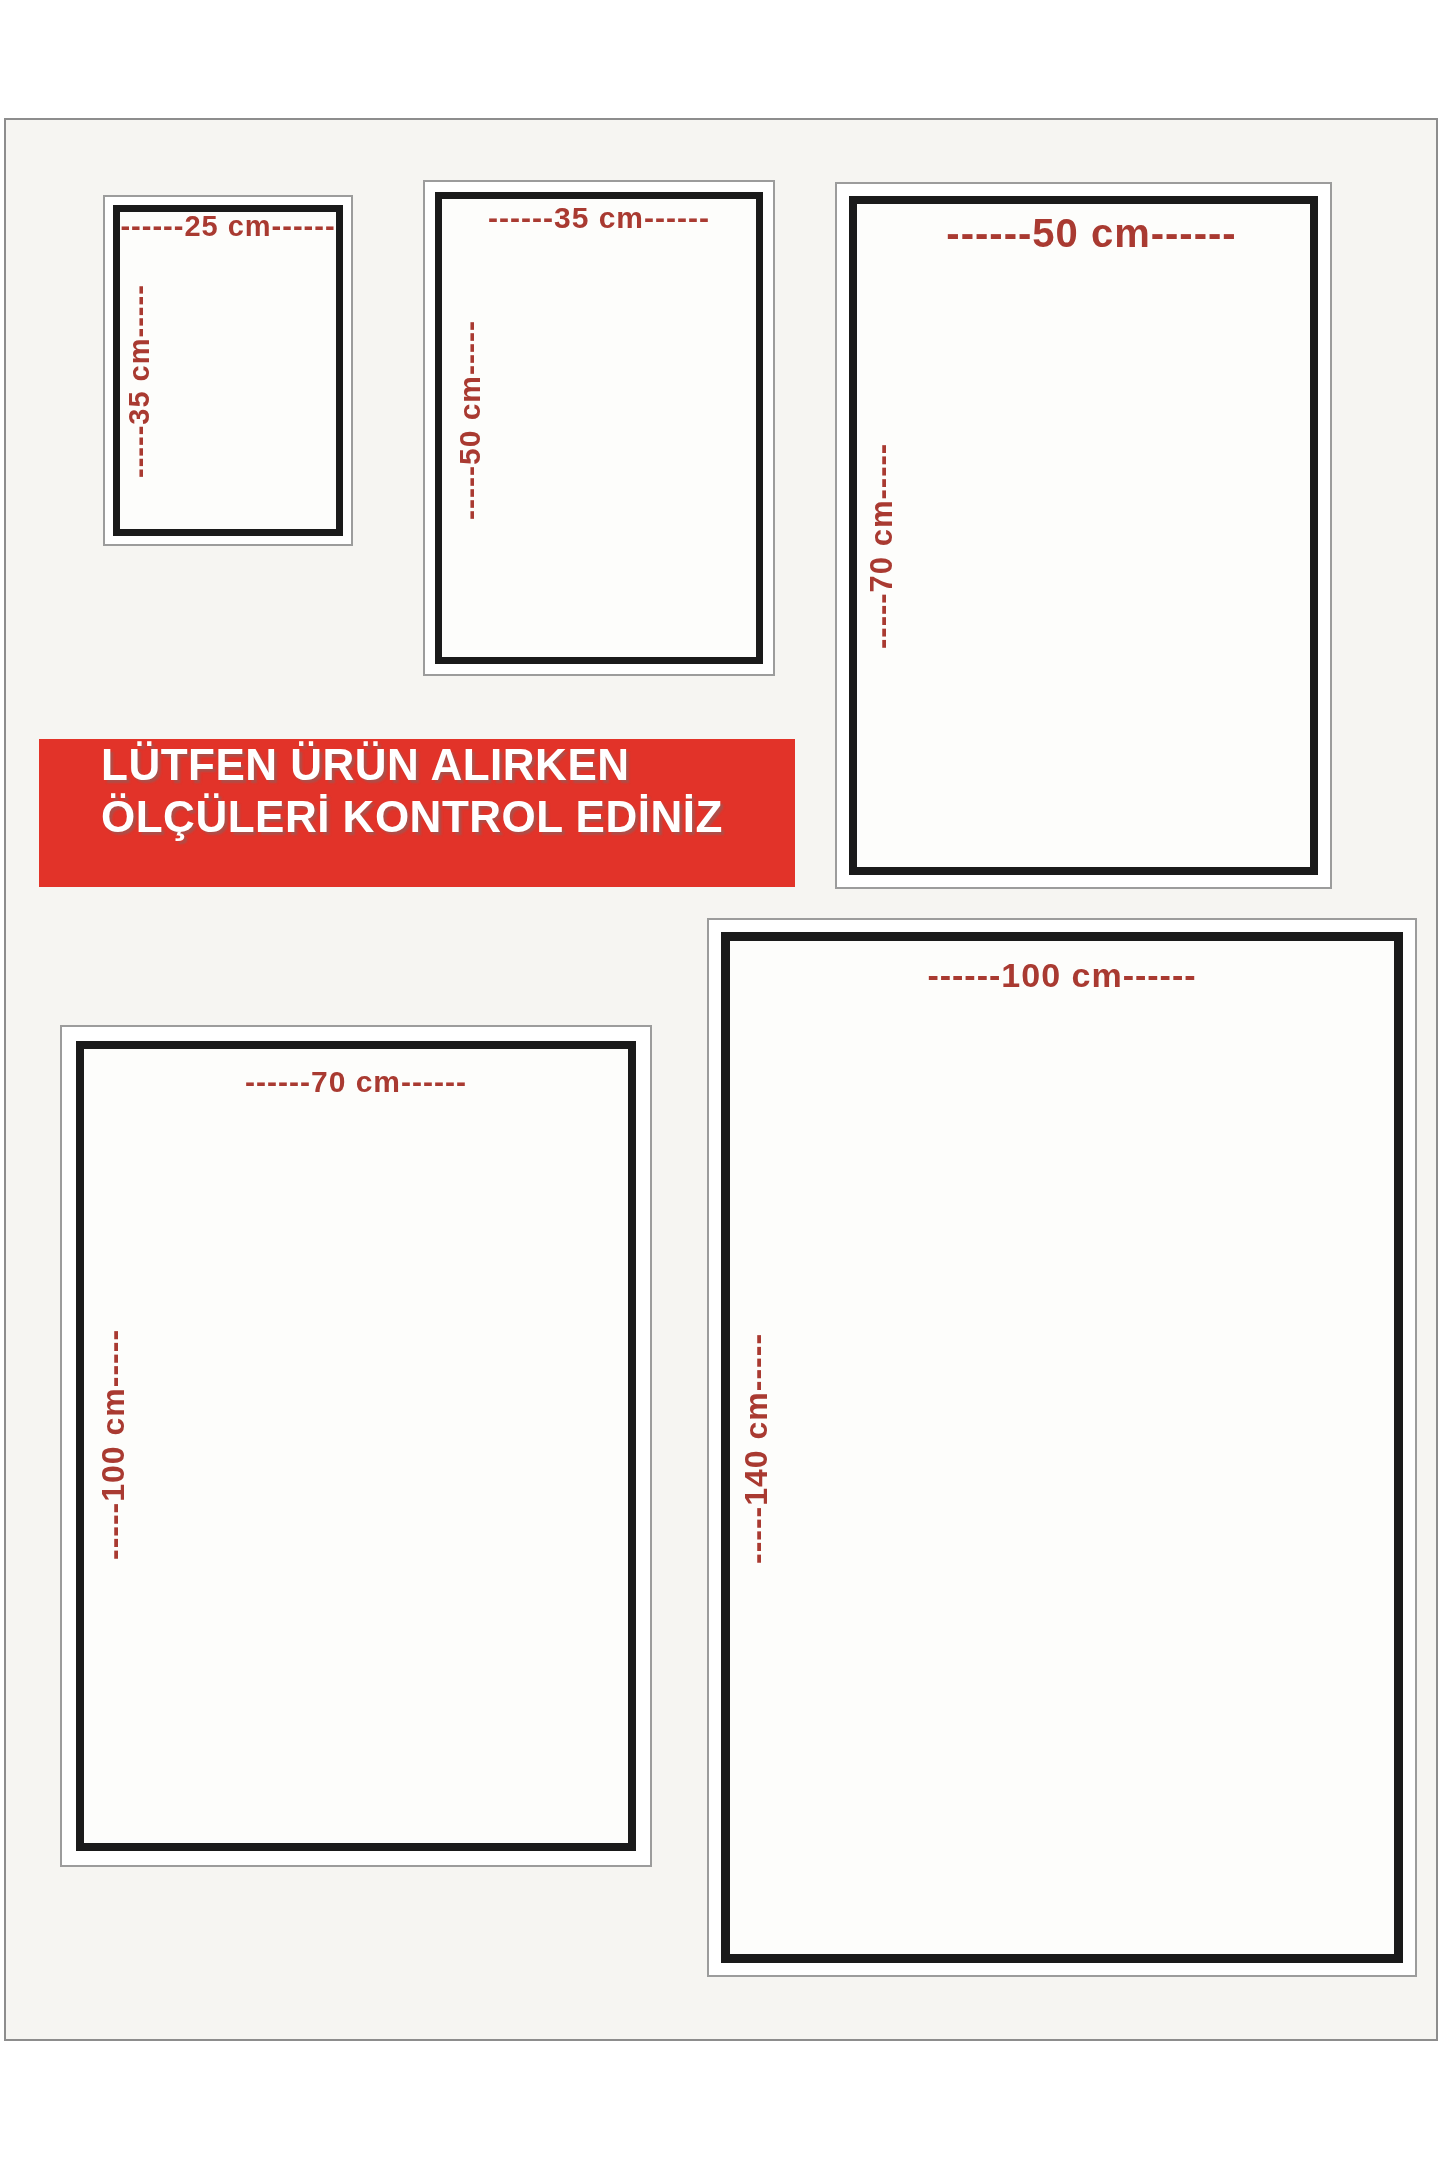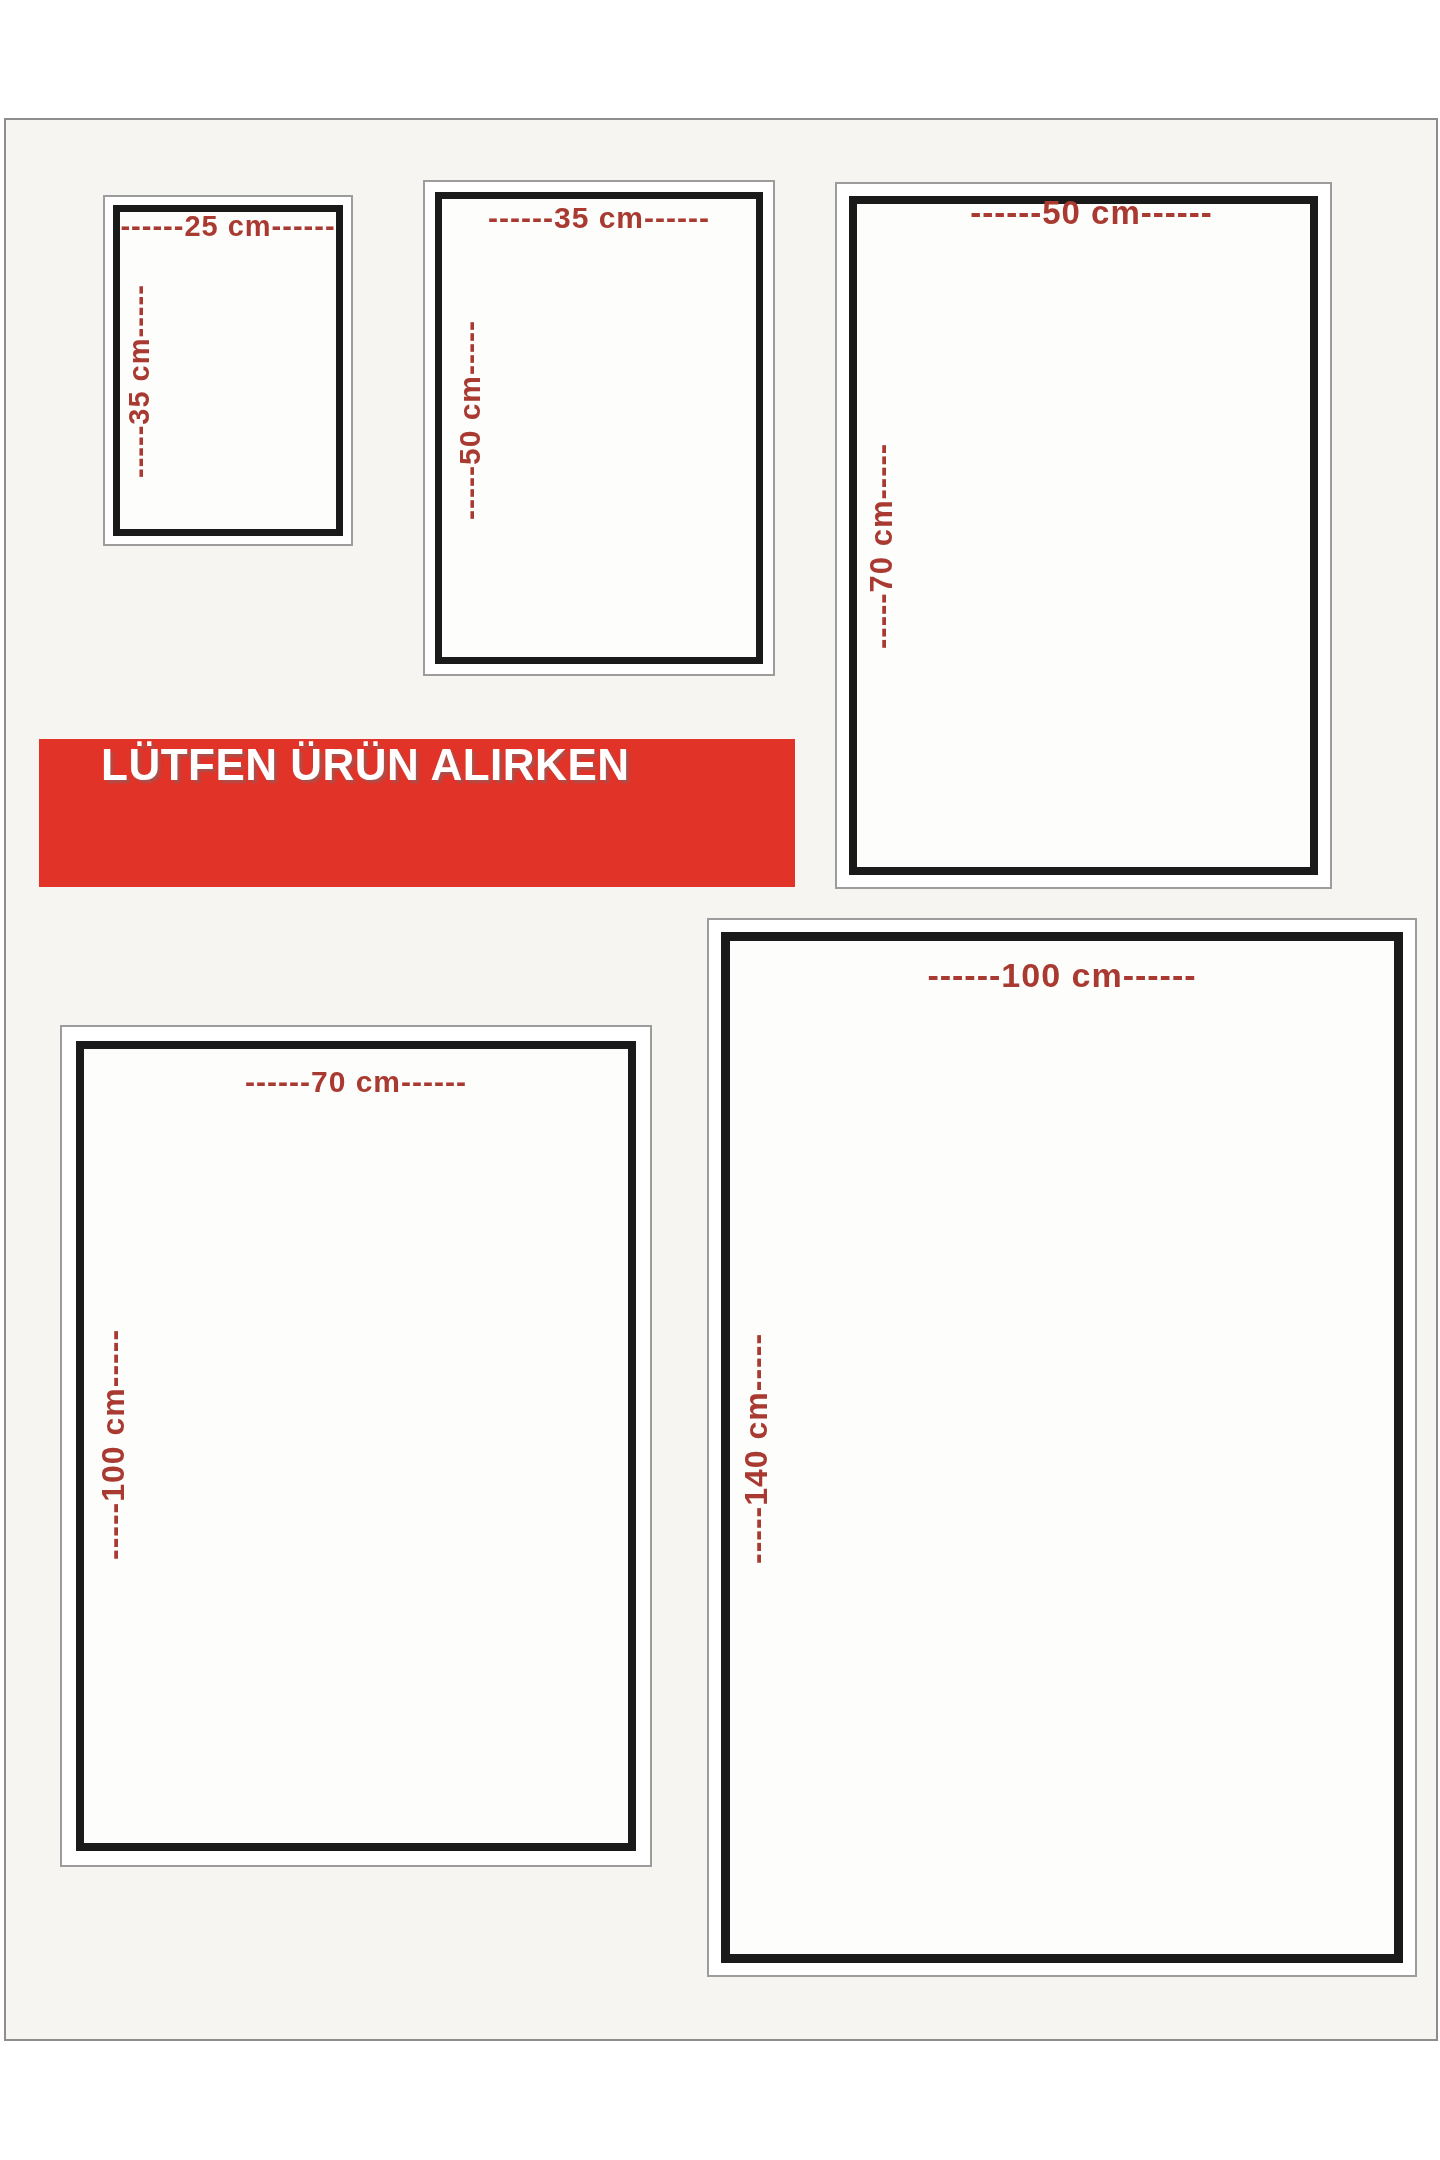--- a/index.html
+++ b/index.html
@@ -59,21 +59,21 @@
   .box-1 .top-label { top: 14px; font-size: 29px; }
   .box-1 .side-label { left: 19px; top: 281px; font-size: 29px; }
 
   .box-2 { left: 423px; top: 180px; width: 352px; height: 496px; }
   .box-2 .inner { inset: 10px; border-width: 7px; }
   .box-2 .top-label { top: 19px; font-size: 30px; }
   .box-2 .side-label { left: 28px; top: 338px; font-size: 30px; }
 
   .box-3 { left: 835px; top: 182px; width: 497px; height: 707px; }
   .box-3 .inner { inset: 12px; border-width: 8px; }
-  .box-3 .top-label { top: 11px; font-size: 33px; margin-left: 16px; }
+  .box-3 .top-label { top: 27px; font-size: 40px; margin-left: 16px; }
   .box-3 .side-label { left: 28px; top: 465px; font-size: 31px; }
 
   .box-4 { left: 60px; top: 1025px; width: 592px; height: 842px; }
   .box-4 .inner { inset: 14px; border-width: 8px; }
   .box-4 .top-label { top: 38px; font-size: 30px; }
   .box-4 .side-label { left: 34px; top: 533px; font-size: 32px; }
 
   .box-5 { left: 707px; top: 918px; width: 710px; height: 1059px; }
   .box-5 .inner { inset: 12px; border-width: 9px; }
   .box-5 .top-label { top: 37px; font-size: 34px; }
@@ -131,15 +131,16 @@
   </div>
 
   <div class="size-box box-5">
     <div class="inner"></div>
     <div class="top-label">------100 cm------</div>
     <div class="side-label">-----140 cm-----</div>
   </div>
 
   <div class="banner">
     <div class="banner-line">LÜTFEN ÜRÜN ALIRKEN</div>
+    <div class="banner-line">ÖLÇÜLERİ KONTROL EDİNİZ</div>
   </div>
 
 </div>
 
 </body></html>

